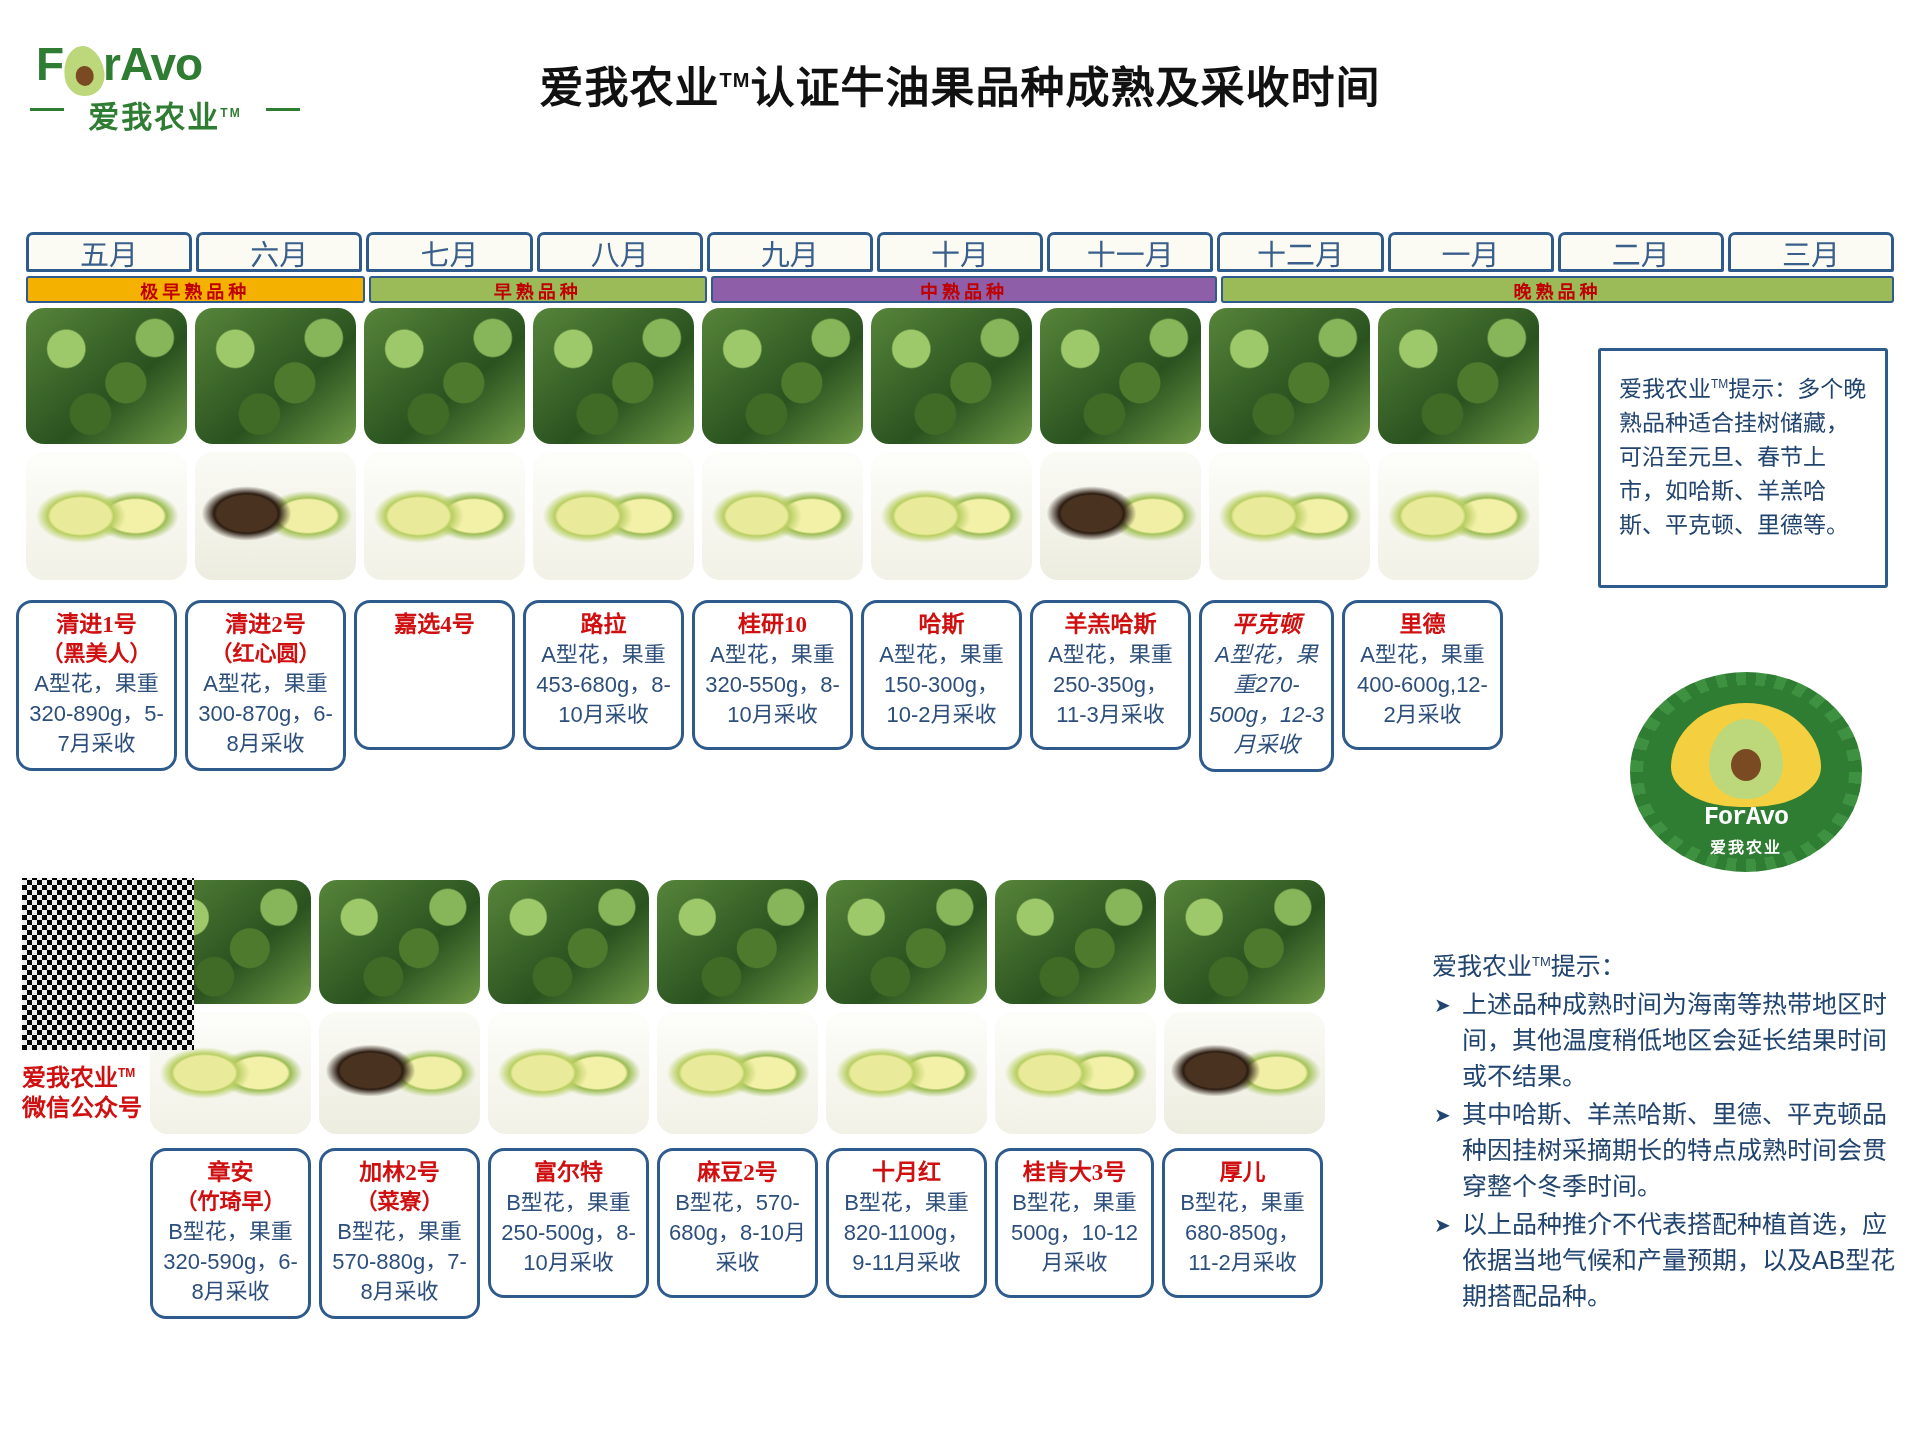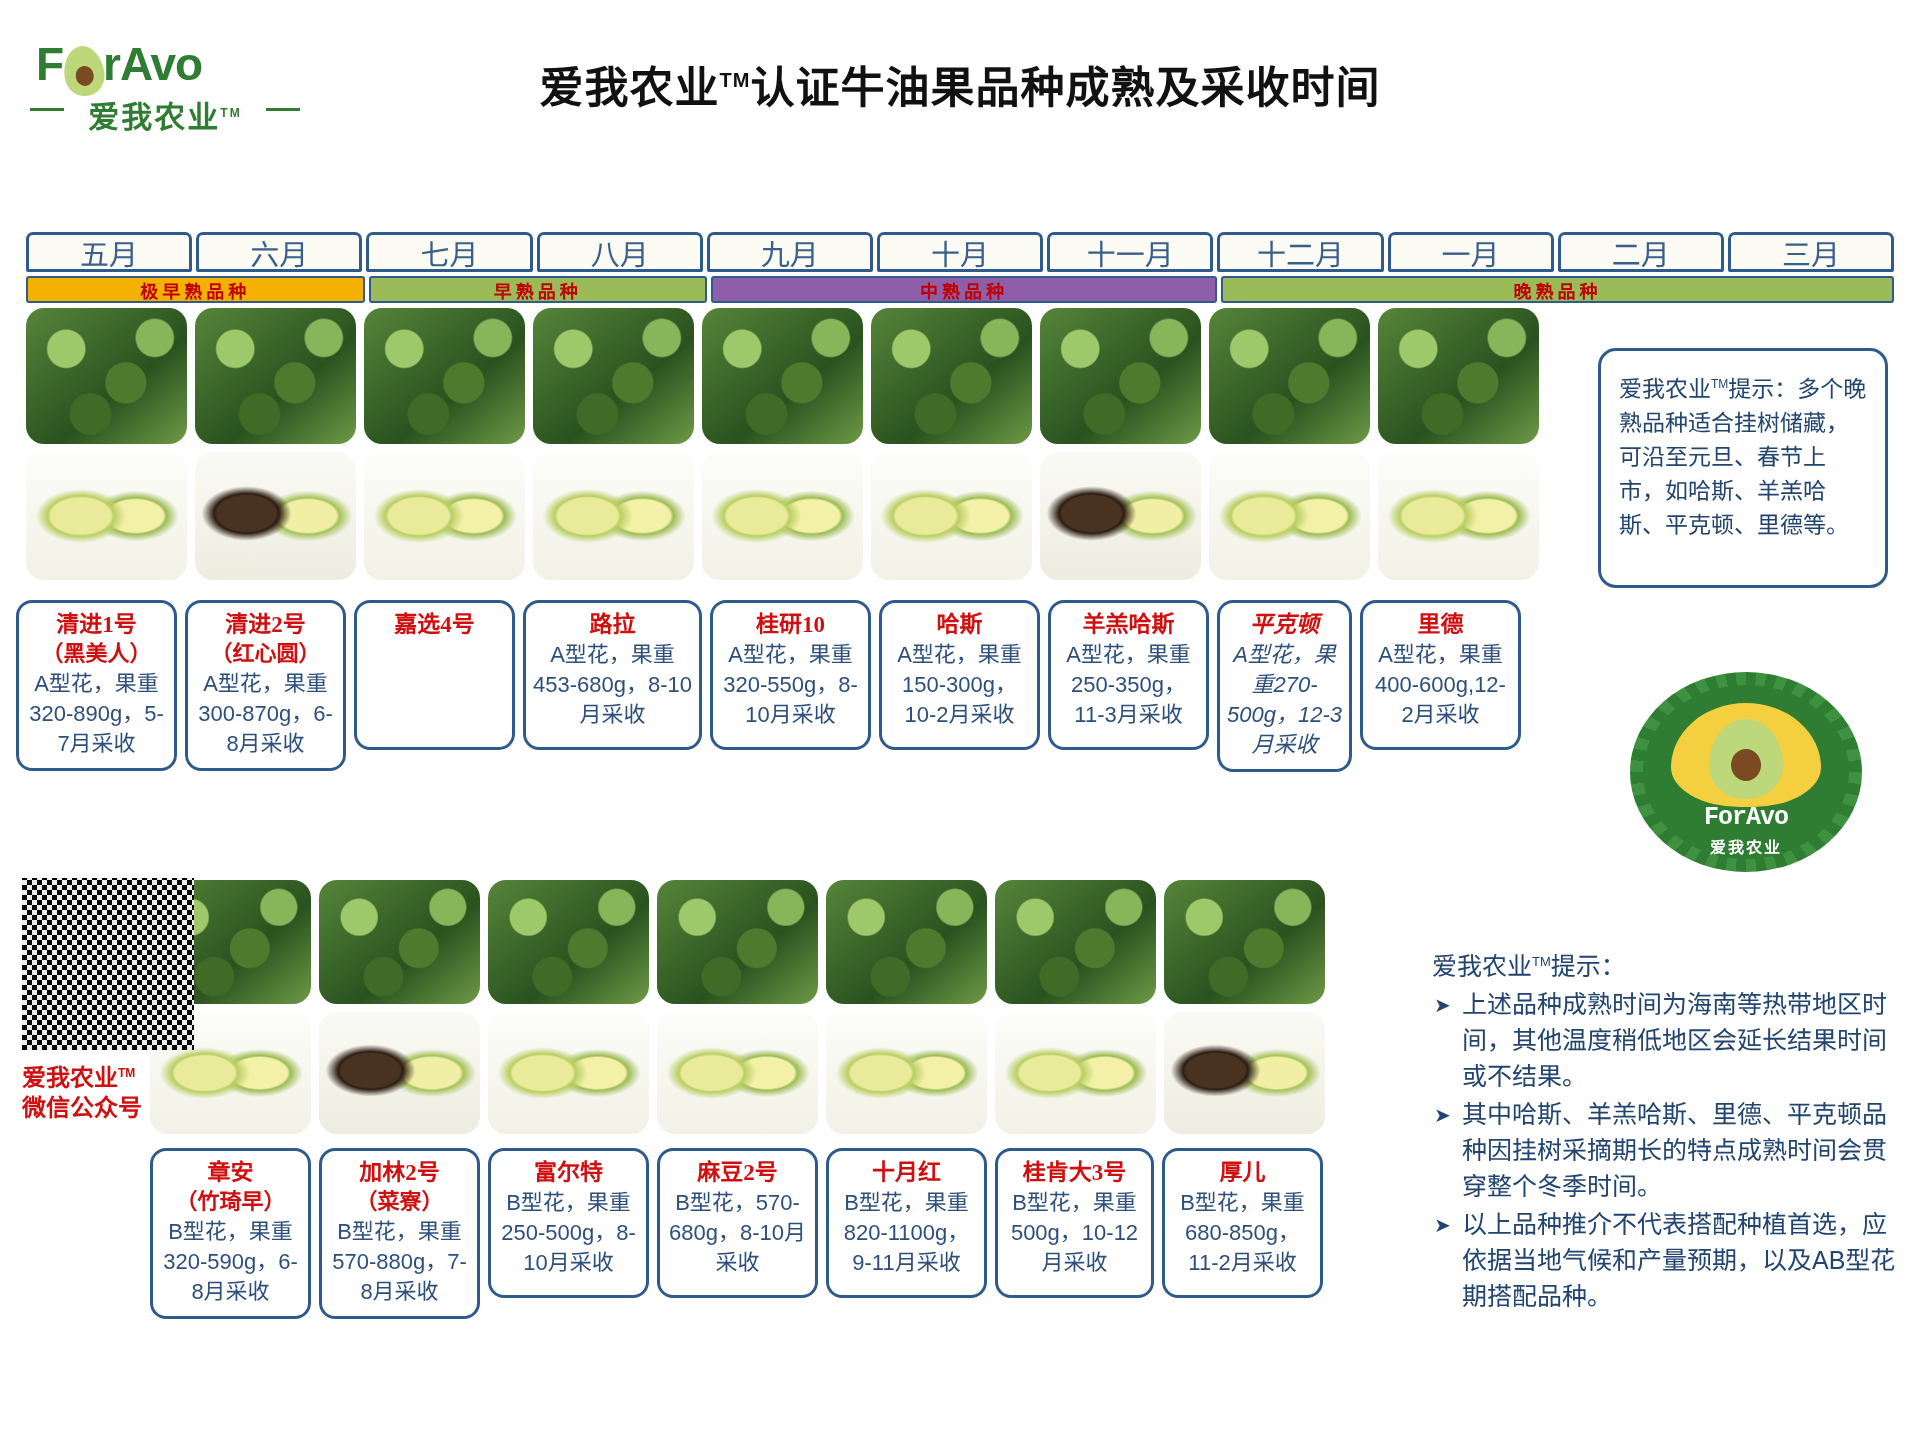--- a/index.html
+++ b/index.html
@@ -69,21 +69,21 @@
   .vcard { background: #ffffff; border: 3px solid #2e5b8c; border-radius: 16px;
     padding: 7px 6px 9px; text-align: center; }
   .vname { color: #d01010; font-size: 23px; font-weight: bold; line-height: 29px;
     font-family: "Liberation Serif", "DejaVu Serif", serif; }
   .vname .alias { display: block; font-size: 22px; }
   .vdesc { color: #2d4f7c; font-size: 22px; line-height: 30px; margin-top: 1px;
     font-family: "Liberation Sans", "DejaVu Sans", sans-serif; }
 
   
   .tip-box { position: absolute; left: 1598px; top: 348px; width: 290px; height: 240px;
-    border: 3px solid #2e5b8c; border-radius: 18px; background: #fff;
+    border: 3px solid #2e5b8c; border-radius: 3px; background: #fff;
     padding: 16px 16px 10px 18px; color: #22456f; font-size: 23px; line-height: 34px;
     font-family: "Liberation Sans", "DejaVu Sans", sans-serif; }
   .tip-box .tm { font-size: 12px; vertical-align: super; }
 
   
   .badge { position: absolute; left: 1630px; top: 672px; width: 232px; height: 200px; }
   .badge-outer { position: absolute; inset: 0; border-radius: 50%;
     background: repeating-conic-gradient(#2f7d32 0 6deg, #3f9142 6deg 12deg); }
   .badge-inner { position: absolute; inset: 13px; border-radius: 50%; background: #2f7d32;
     display: flex; flex-direction: column; align-items: center; justify-content: center; }
@@ -191,21 +191,21 @@
         <div class="vname">清进1号<span class="alias">（黑美人）</span></div>
         <div class="vdesc">A型花，果重320-890g，5-7月采收</div>
       </div>
       <div class="vcard" style="width: 161px; min-height: 150px;">
         <div class="vname">清进2号<span class="alias">（红心圆）</span></div>
         <div class="vdesc">A型花，果重300-870g，6-8月采收</div>
       </div>
       <div class="vcard" style="width: 161px; min-height: 150px;">
         <div class="vname">嘉选4号</div>
       </div>
-      <div class="vcard" style="width: 179px; min-height: 150px;">
+      <div class="vcard" style="width: 161px; min-height: 150px;">
         <div class="vname">路拉</div>
         <div class="vdesc">A型花，果重453-680g，8-10月采收</div>
       </div>
       <div class="vcard" style="width: 161px; min-height: 150px;">
         <div class="vname">桂研10</div>
         <div class="vdesc">A型花，果重320-550g，8-10月采收</div>
       </div>
       <div class="vcard" style="width: 161px; min-height: 150px;">
         <div class="vname">哈斯</div>
         <div class="vdesc">A型花，果重150-300g，10-2月采收</div>

